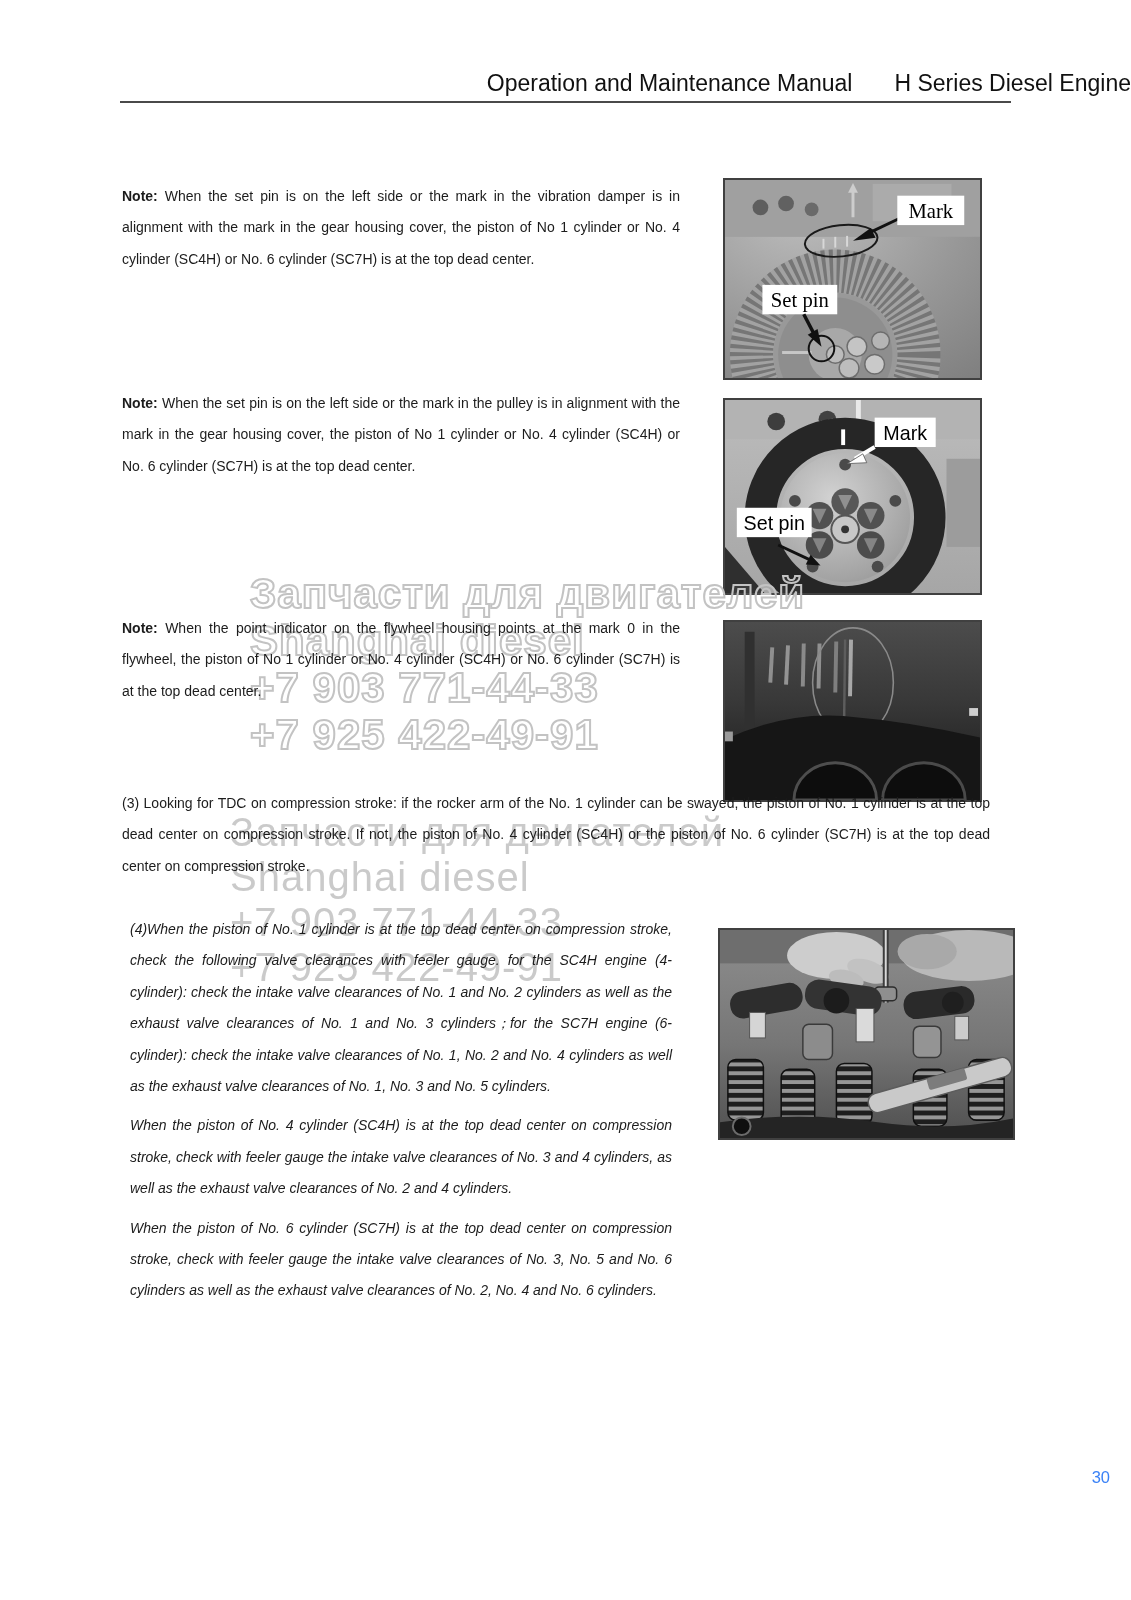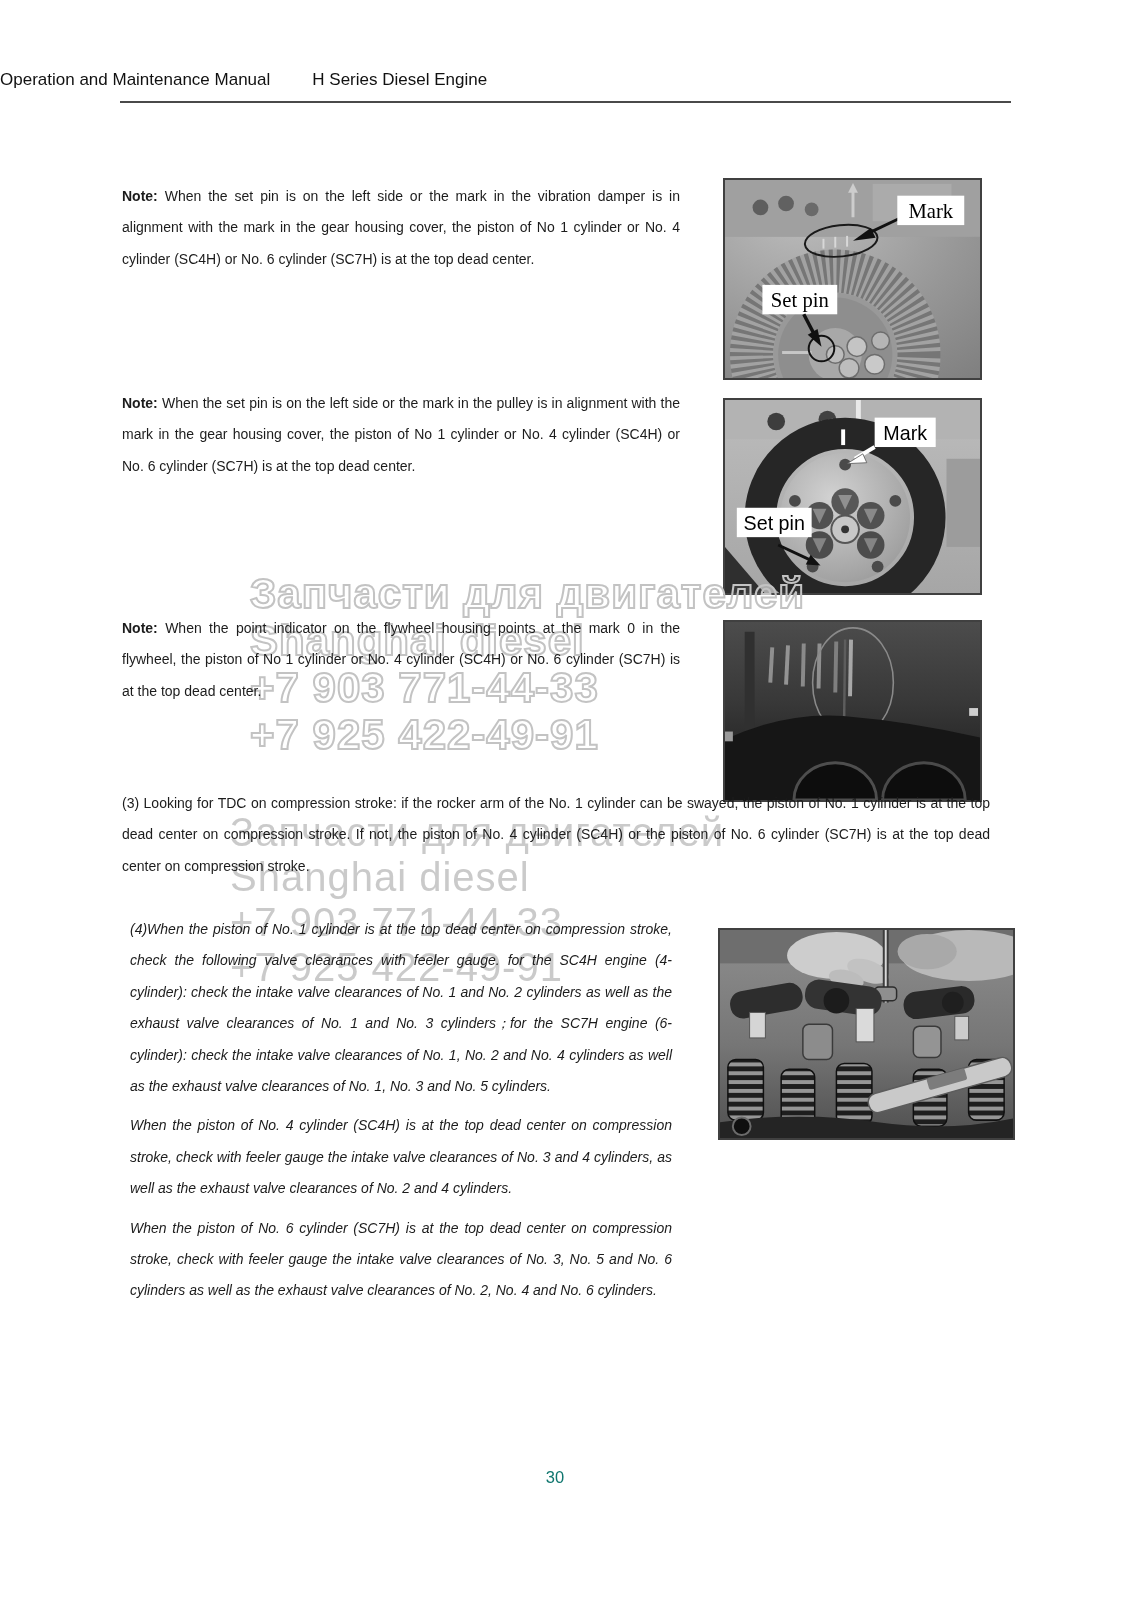--- a/index.html
+++ b/index.html
@@ -7,21 +7,21 @@
     position:relative;
     width:1131px;height:1600px;
     background:#ffffff;
     font-family:"Liberation Sans",sans-serif;
     color:#1c1c1c;
     overflow:hidden;
   }
   
   .header{
     position:absolute;left:0;top:70px;width:1131px;
-    text-align:left;font-size:17px;color:#111;z-index:3;
+    text-align:right;font-size:23px;color:#111;z-index:3;
   }
   .header .gap{display:inline-block;width:42px;}
   .header-rule{
     position:absolute;left:120px;top:101px;width:891px;height:2px;
     background:#4a4a4a;z-index:3;
   }
   
   .tblock{
     position:absolute;z-index:3;
     font-size:14px;line-height:31.4px;
@@ -49,21 +49,21 @@
     -webkit-text-stroke:2px #c3c3c3;
   }
   .wm-solid{
     left:230px;top:810px;width:650px;
     font-size:40px;line-height:45px;font-weight:400;letter-spacing:1px;
     color:#ababab;opacity:0.62;
   }
   
   .page-number{
     position:absolute;left:0;top:1468px;width:1110px;
-    text-align:center;font-size:16.5px;color:#0f766e;z-index:3;
+    text-align:right;font-size:16.5px;color:#3b82f6;z-index:3;
   }
 </style>
 </head>
 <body>
 
 <div class="page">
 
   <div class="header">
     <span>Operation and Maintenance Manual</span><span class="gap"></span><span>H Series Diesel Engine</span>
   </div>

